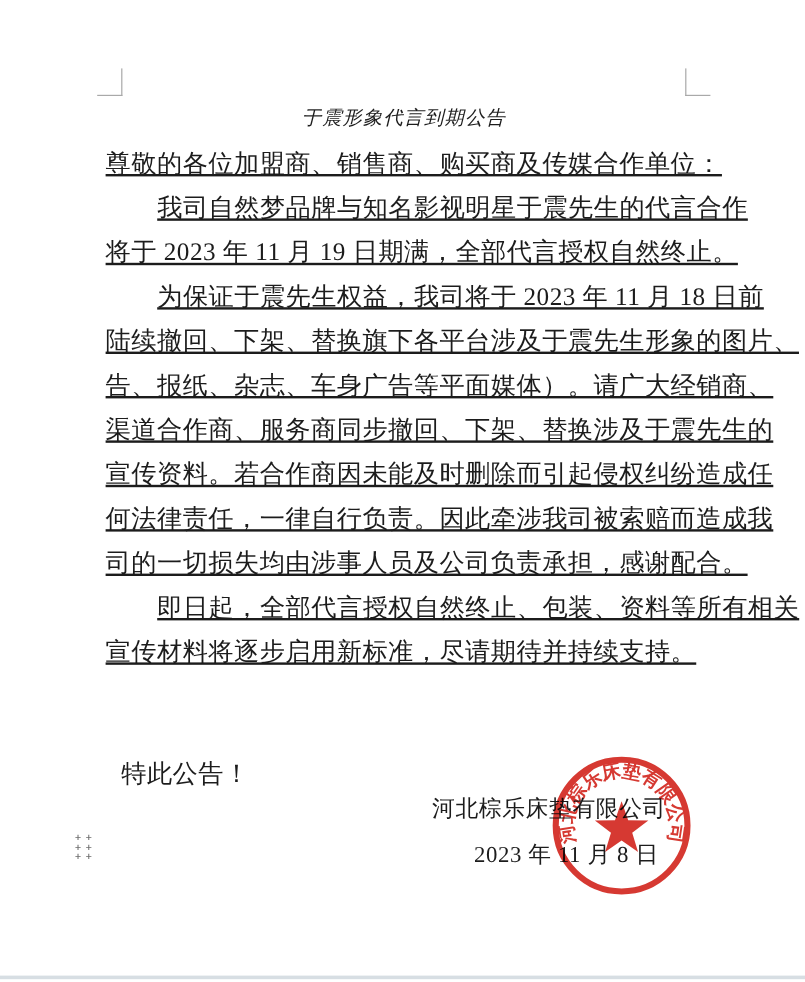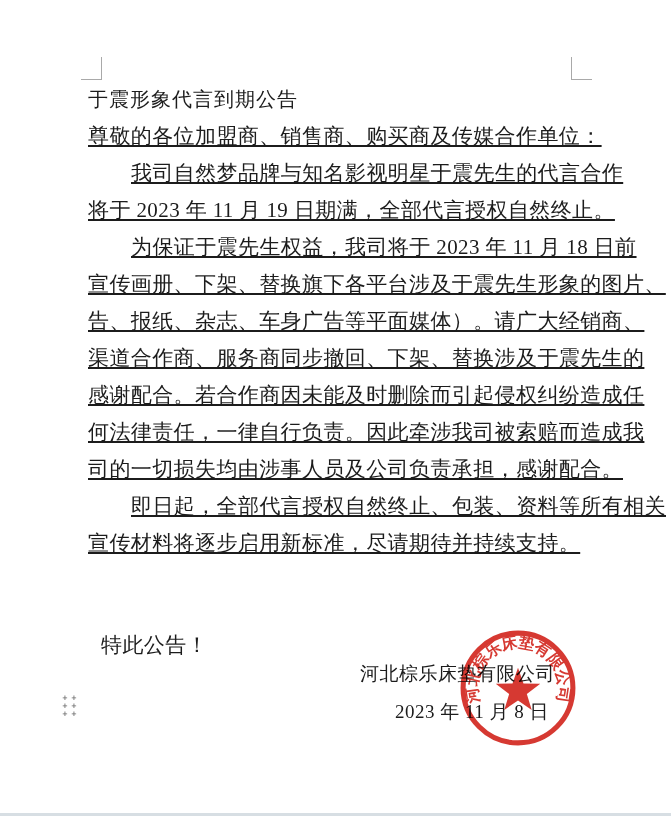--- a/index.html
+++ b/index.html
@@ -20,22 +20,23 @@
   }
   .mark-tr {
     position: absolute; left: 571px; top: 57px; width: 20px; height: 22px;
     border-left: 1px solid #a9a9a9; border-bottom: 1px solid #a9a9a9;
   }
 
   
   .textblock { position: absolute; left: 88px; top: 80px; width: 497px; }
   .doc-title {
     height: 38px; line-height: 38px;
-    text-align: left; font-size: 20px; letter-spacing: 1px;
+    text-align: center; font-size: 16px; letter-spacing: 1px;
     white-space: nowrap;
+    font-style: italic;
   }
   .line {
     height: 37px; line-height: 37px;
     font-size: 21px; letter-spacing: 0.4px;
     white-space: nowrap;
     text-decoration: underline;
   }
   .line.indent { padding-left: 43px; text-align: center; }
 
   .closing {
@@ -88,24 +89,24 @@
 
   <div class="mark-tl" style="border-color: rgb(169, 169, 169);"></div>
   <div class="mark-tr" style="border-color: rgb(169, 169, 169);"></div>
 
   <div class="textblock">
     <div class="doc-title">于震形象代言到期公告</div>
     <div class="line">尊敬的各位加盟商、销售商、购买商及传媒合作单位：</div>
     <div class="line indent">我司自然梦品牌与知名影视明星于震先生的代言合作</div>
     <div class="line">将于 2023 年 11 月 19 日期满，全部代言授权自然终止。</div>
     <div class="line indent">为保证于震先生权益，我司将于 2023 年 11 月 18 日前</div>
-    <div class="line">宣传画册、下架、替换旗下各平台涉及于震先生形象的图片、</div>
+    <div class="line">陆续撤回、下架、替换旗下各平台涉及于震先生形象的图片、</div>
     <div class="line">告、报纸、杂志、车身广告等平面媒体）。请广大经销商、</div>
     <div class="line">渠道合作商、服务商同步撤回、下架、替换涉及于震先生的</div>
-    <div class="line">感谢配合。若合作商因未能及时删除而引起侵权纠纷造成任</div>
+    <div class="line">宣传资料。若合作商因未能及时删除而引起侵权纠纷造成任</div>
     <div class="line">何法律责任，一律自行负责。因此牵涉我司被索赔而造成我</div>
     <div class="line">司的一切损失均由涉事人员及公司负责承担，感谢配合。</div>
     <div class="line indent">即日起，全部代言授权自然终止、包装、资料等所有相关</div>
     <div class="line">宣传材料将逐步启用新标准，尽请期待并持续支持。</div>
   </div>
 
   <div class="closing">特此公告！</div>
   <div class="sig-company">河北棕乐床垫有限公司</div>
   <div class="sig-date">2023 年 11 月 8 日</div>
 

